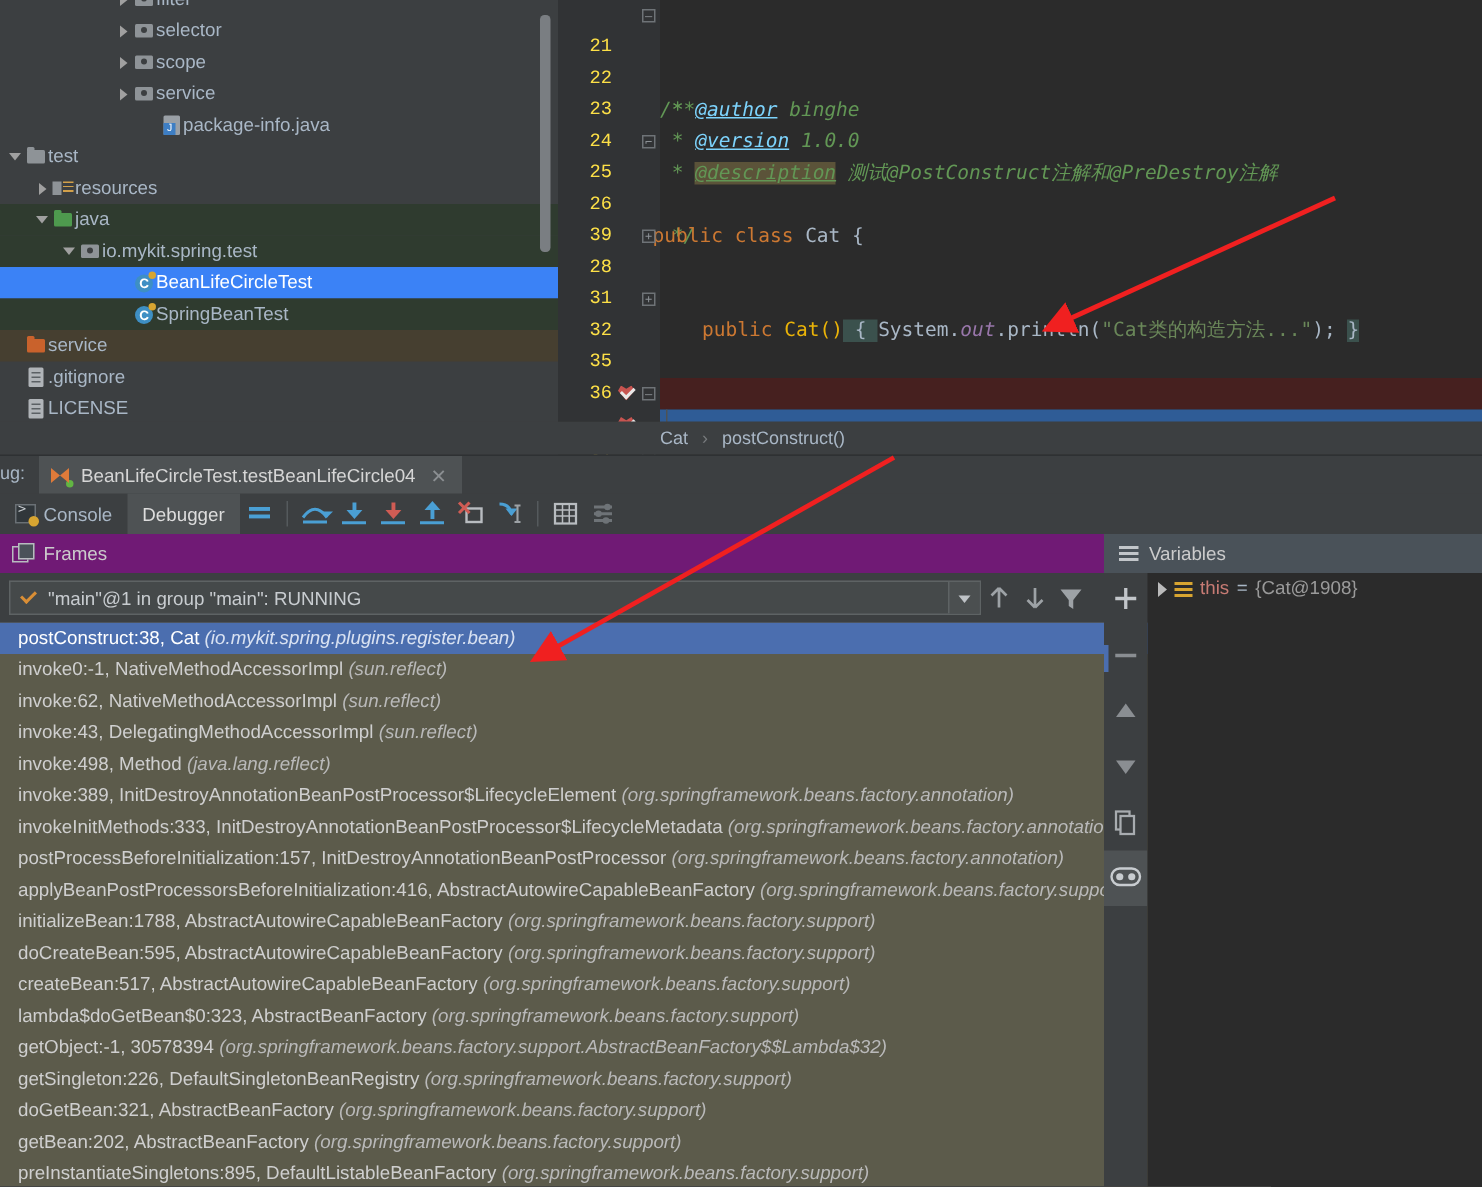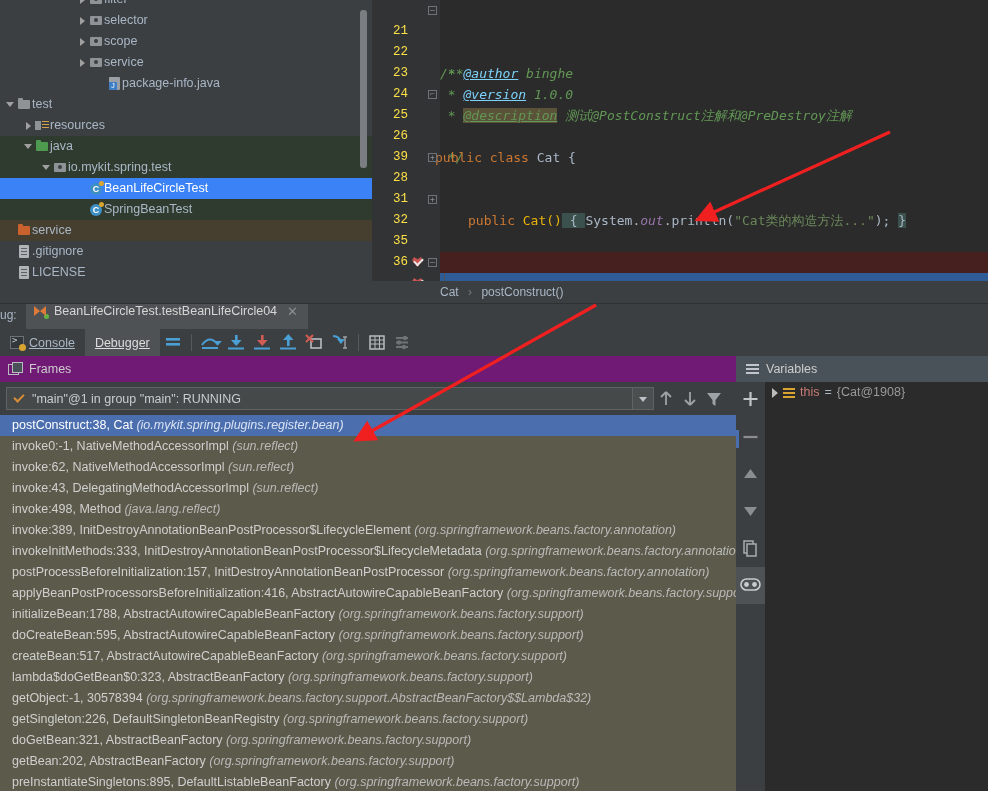--- a/index.html
+++ b/index.html
@@ -163,21 +163,21 @@
   
   .debug-tabstrip {
     position: absolute; left: 0; top: 303px; width: 988px; height: 26px;
     background: #3C3F41; border-top: 1px solid #2E3133;
   }
   .dbg-label {
     position: absolute; left: 0; top: 4px; font-size: 12px; color: #A9B7C6;
   }
   .dbg-tab {
     position: absolute; left: 26px; top: 0; height: 26px; background: #4E5254;
-    padding: 0 10px 0 8px; display: flex; gap: 6px;
+    padding: 0 10px 0 8px; display: flex; align-items: center; gap: 6px;
   }
   .dbg-tab .t { font-size: 12.5px; color: #D6D6D6; }
   .dbg-tab .x { font-size: 13px; color: #8B8F92; margin-left: 4px; }
   .run-ico { position: relative; width: 14px; height: 14px; }
   .run-ico::before {
     content: ""; position: absolute; left: 0; top: 2px;
     border-left: 6px solid #DE7A3A; border-top: 5px solid transparent; border-bottom: 5px solid transparent;
   }
   .run-ico::after {
     content: ""; position: absolute; left: 6px; top: 2px;
@@ -185,21 +185,21 @@
   }
   .run-ico .dot { position: absolute; right: -1px; bottom: -1px; width: 5px; height: 5px; background: #62B543; border-radius: 50%; }
 
   
   .dbg-toolbar {
     position: absolute; left: 0; top: 329px; width: 988px; height: 27px;
     background: #3C3F41; display: flex; align-items: center;
   }
   .tool-tab {
     height: 27px; display: flex; align-items: center; gap: 5px; padding: 0 10px;
-    font-size: 12.5px; color: #A9B7C6; text-decoration: underline;
+    font-size: 12.5px; color: #A9B7C6;
   }
   .tool-tab.active { background: #4E5254; color: #DDDDDD; }
   .console-ico { position: relative; width: 14px; height: 13px; background: #31373B; border: 1px solid #6A7075; }
   .console-ico::before { content: ">"; position: absolute; left: 1px; top: -2px; font-size: 9px; color: #C8CCD0; font-family: "DejaVu Sans Mono", monospace;}
   .console-ico .warn { position: absolute; right: -3px; bottom: -3px; width: 7px; height: 7px; background: #D8A531; border-radius: 50%; }
   .tb-sep { width: 1px; height: 17px; background: #555A5D; margin: 0 5px; }
   .tb-btn { width: 26px; height: 27px; position: relative; }
 
   
   .frames-header {

